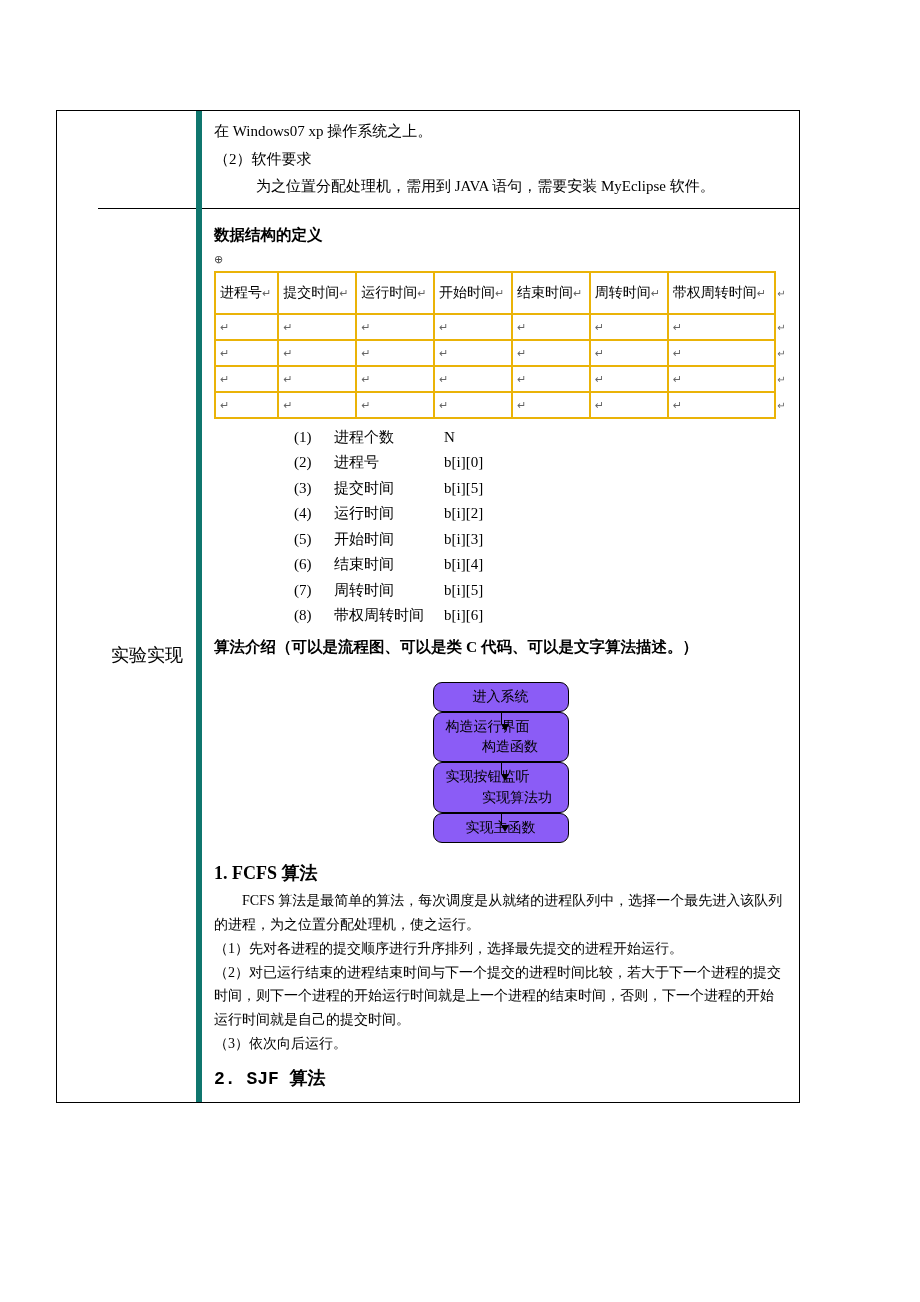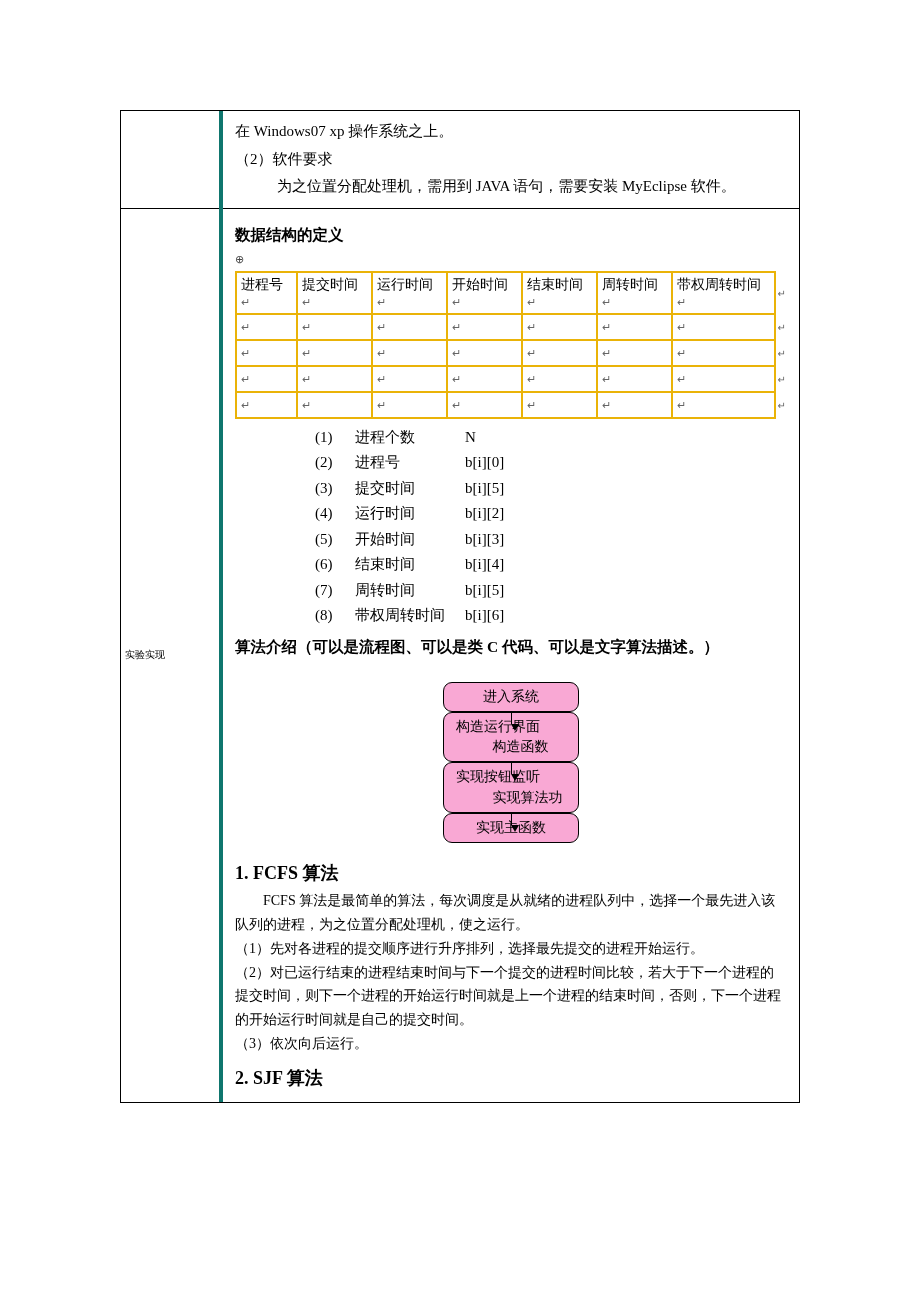--- a/index.html
+++ b/index.html
@@ -6,38 +6,40 @@
     margin: 0;
     padding: 0;
     font-family: "SimSun", "宋体", serif;
     font-size: 15px;
     background: #fff;
     color: #000;
     width: 920px;
   }
   .page {
     border: 1px solid #000;
-    margin: 110px 120px 40px 120px;
+    margin: 110px 120px 40px 56px;
     box-sizing: border-box;
+    padding-left: 41px;
   }
   .outer-table {
     display: table;
     width: 100%;
     border-collapse: collapse;
   }
   .outer-row {
     display: table-row;
   }
   .outer-cell-left {
     display: table-cell;
     width: 90px;
-    border-right: 4px solid #0f766e;
+    border-right: 6px solid #0f766e;
     vertical-align: middle;
+    text-align: center;
     padding: 8px 4px;
-    font-size: 10px;
+    font-size: 18px;
   }
   .outer-cell-right {
     display: table-cell;
     padding: 0;
     vertical-align: top;
   }
   .top-row .outer-cell-right {
     padding: 6px 12px;
     border-bottom: 1px solid #000;
   }
@@ -116,21 +118,21 @@
     align-items: center;
   }
   .flow-box {
     border: 1px solid #000;
     border-radius: 9px;
     padding: 4px 12px;
     text-align: left;
     font-size: 14px;
     line-height: 1.45;
     min-width: 110px;
-    background: #f9a8d4;
+    background: #8b5cf6;
   }
   .flow-box.center-text { text-align: center; }
   .flow-arrow {
     width: 0;
     height: 0;
     position: relative;
     margin: 0;
   }
   .flow-arrow .stem {
     width: 1.2px;
@@ -307,20 +309,20 @@
               </div>
             <div class="flow-box center-text">实现主函数</div>
           </div>
 
           <div class="h-num">1. FCFS 算法</div>
           <div class="bodytext first-indent">FCFS 算法是最简单的算法，每次调度是从就绪的进程队列中，选择一个最先进入该队列的进程，为之位置分配处理机，使之运行。</div>
           <div class="bodytext">（1）先对各进程的提交顺序进行升序排列，选择最先提交的进程开始运行。</div>
           <div class="bodytext">（2）对已运行结束的进程结束时间与下一个提交的进程时间比较，若大于下一个进程的提交时间，则下一个进程的开始运行时间就是上一个进程的结束时间，否则，下一个进程的开始运行时间就是自己的提交时间。</div>
           <div class="bodytext">（3）依次向后运行。</div>
 
-          <div class="h-num" style="font-family:Liberation Serif, serif">2. SJF 算法</div>
+          <div class="h-num" style="font-family:Liberation Mono, monospace">2. SJF 算法</div>
 
         </div>
       </div>
     </div>
 
   </div>
 </div>
 
 </body></html>

